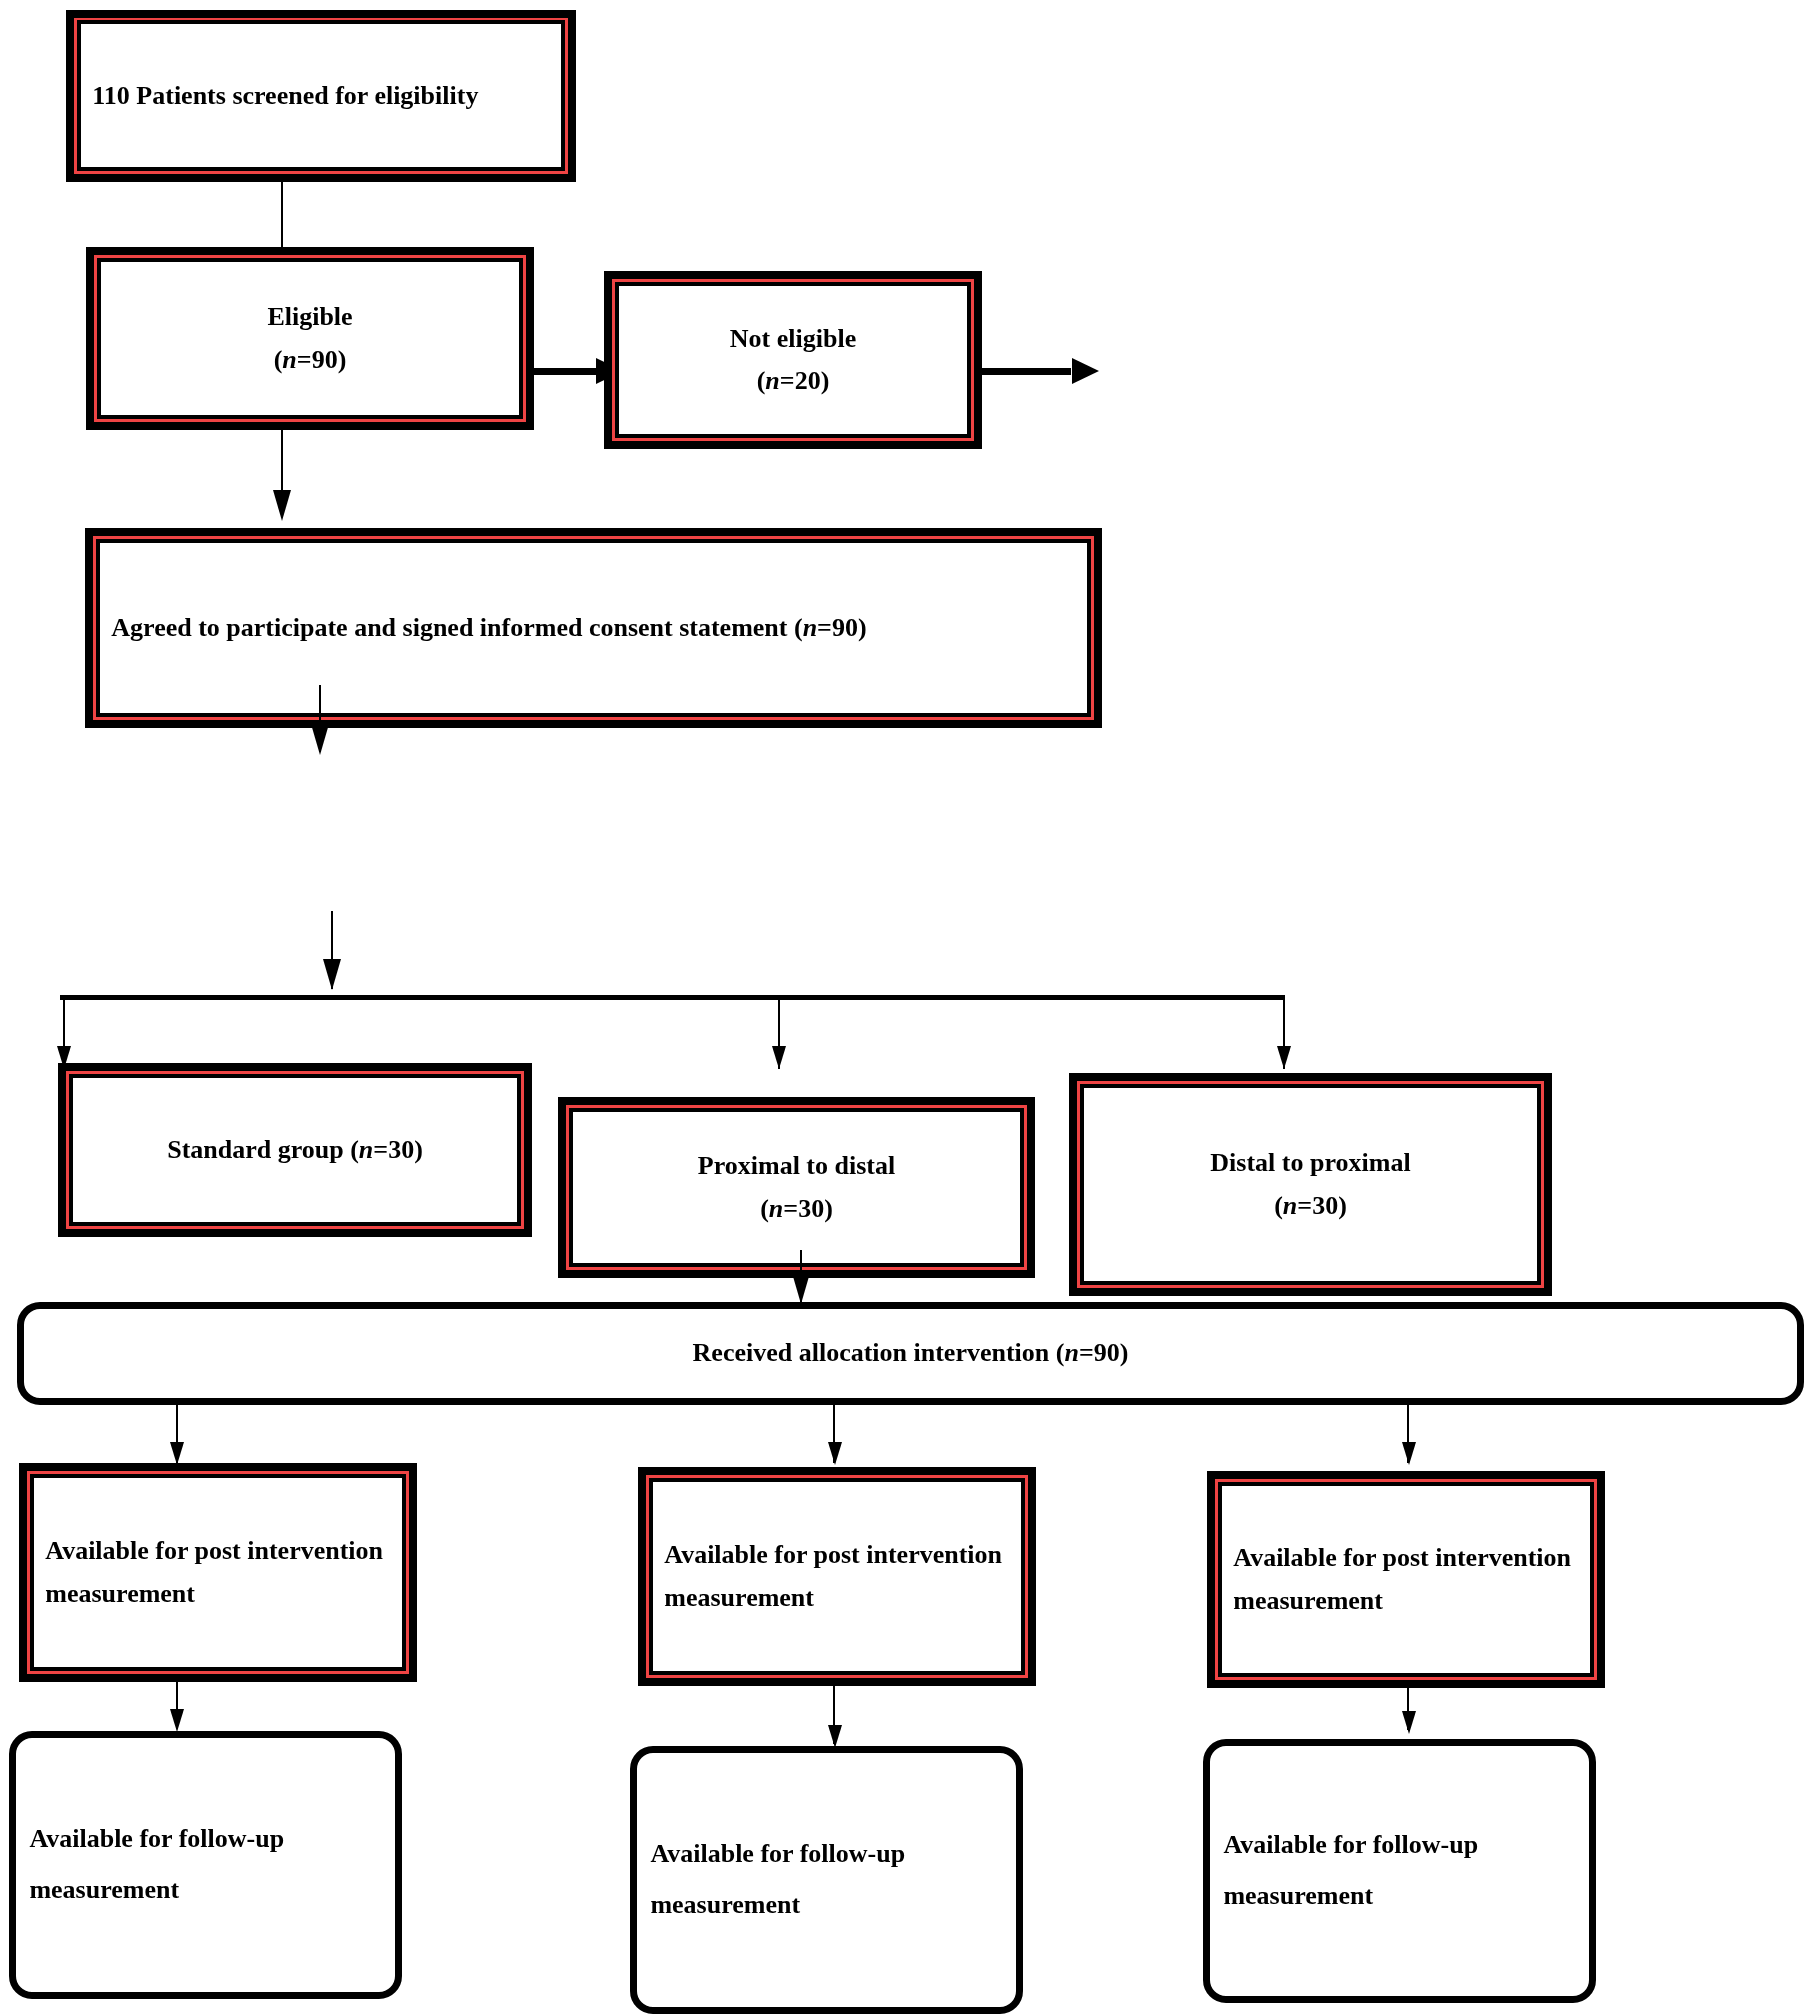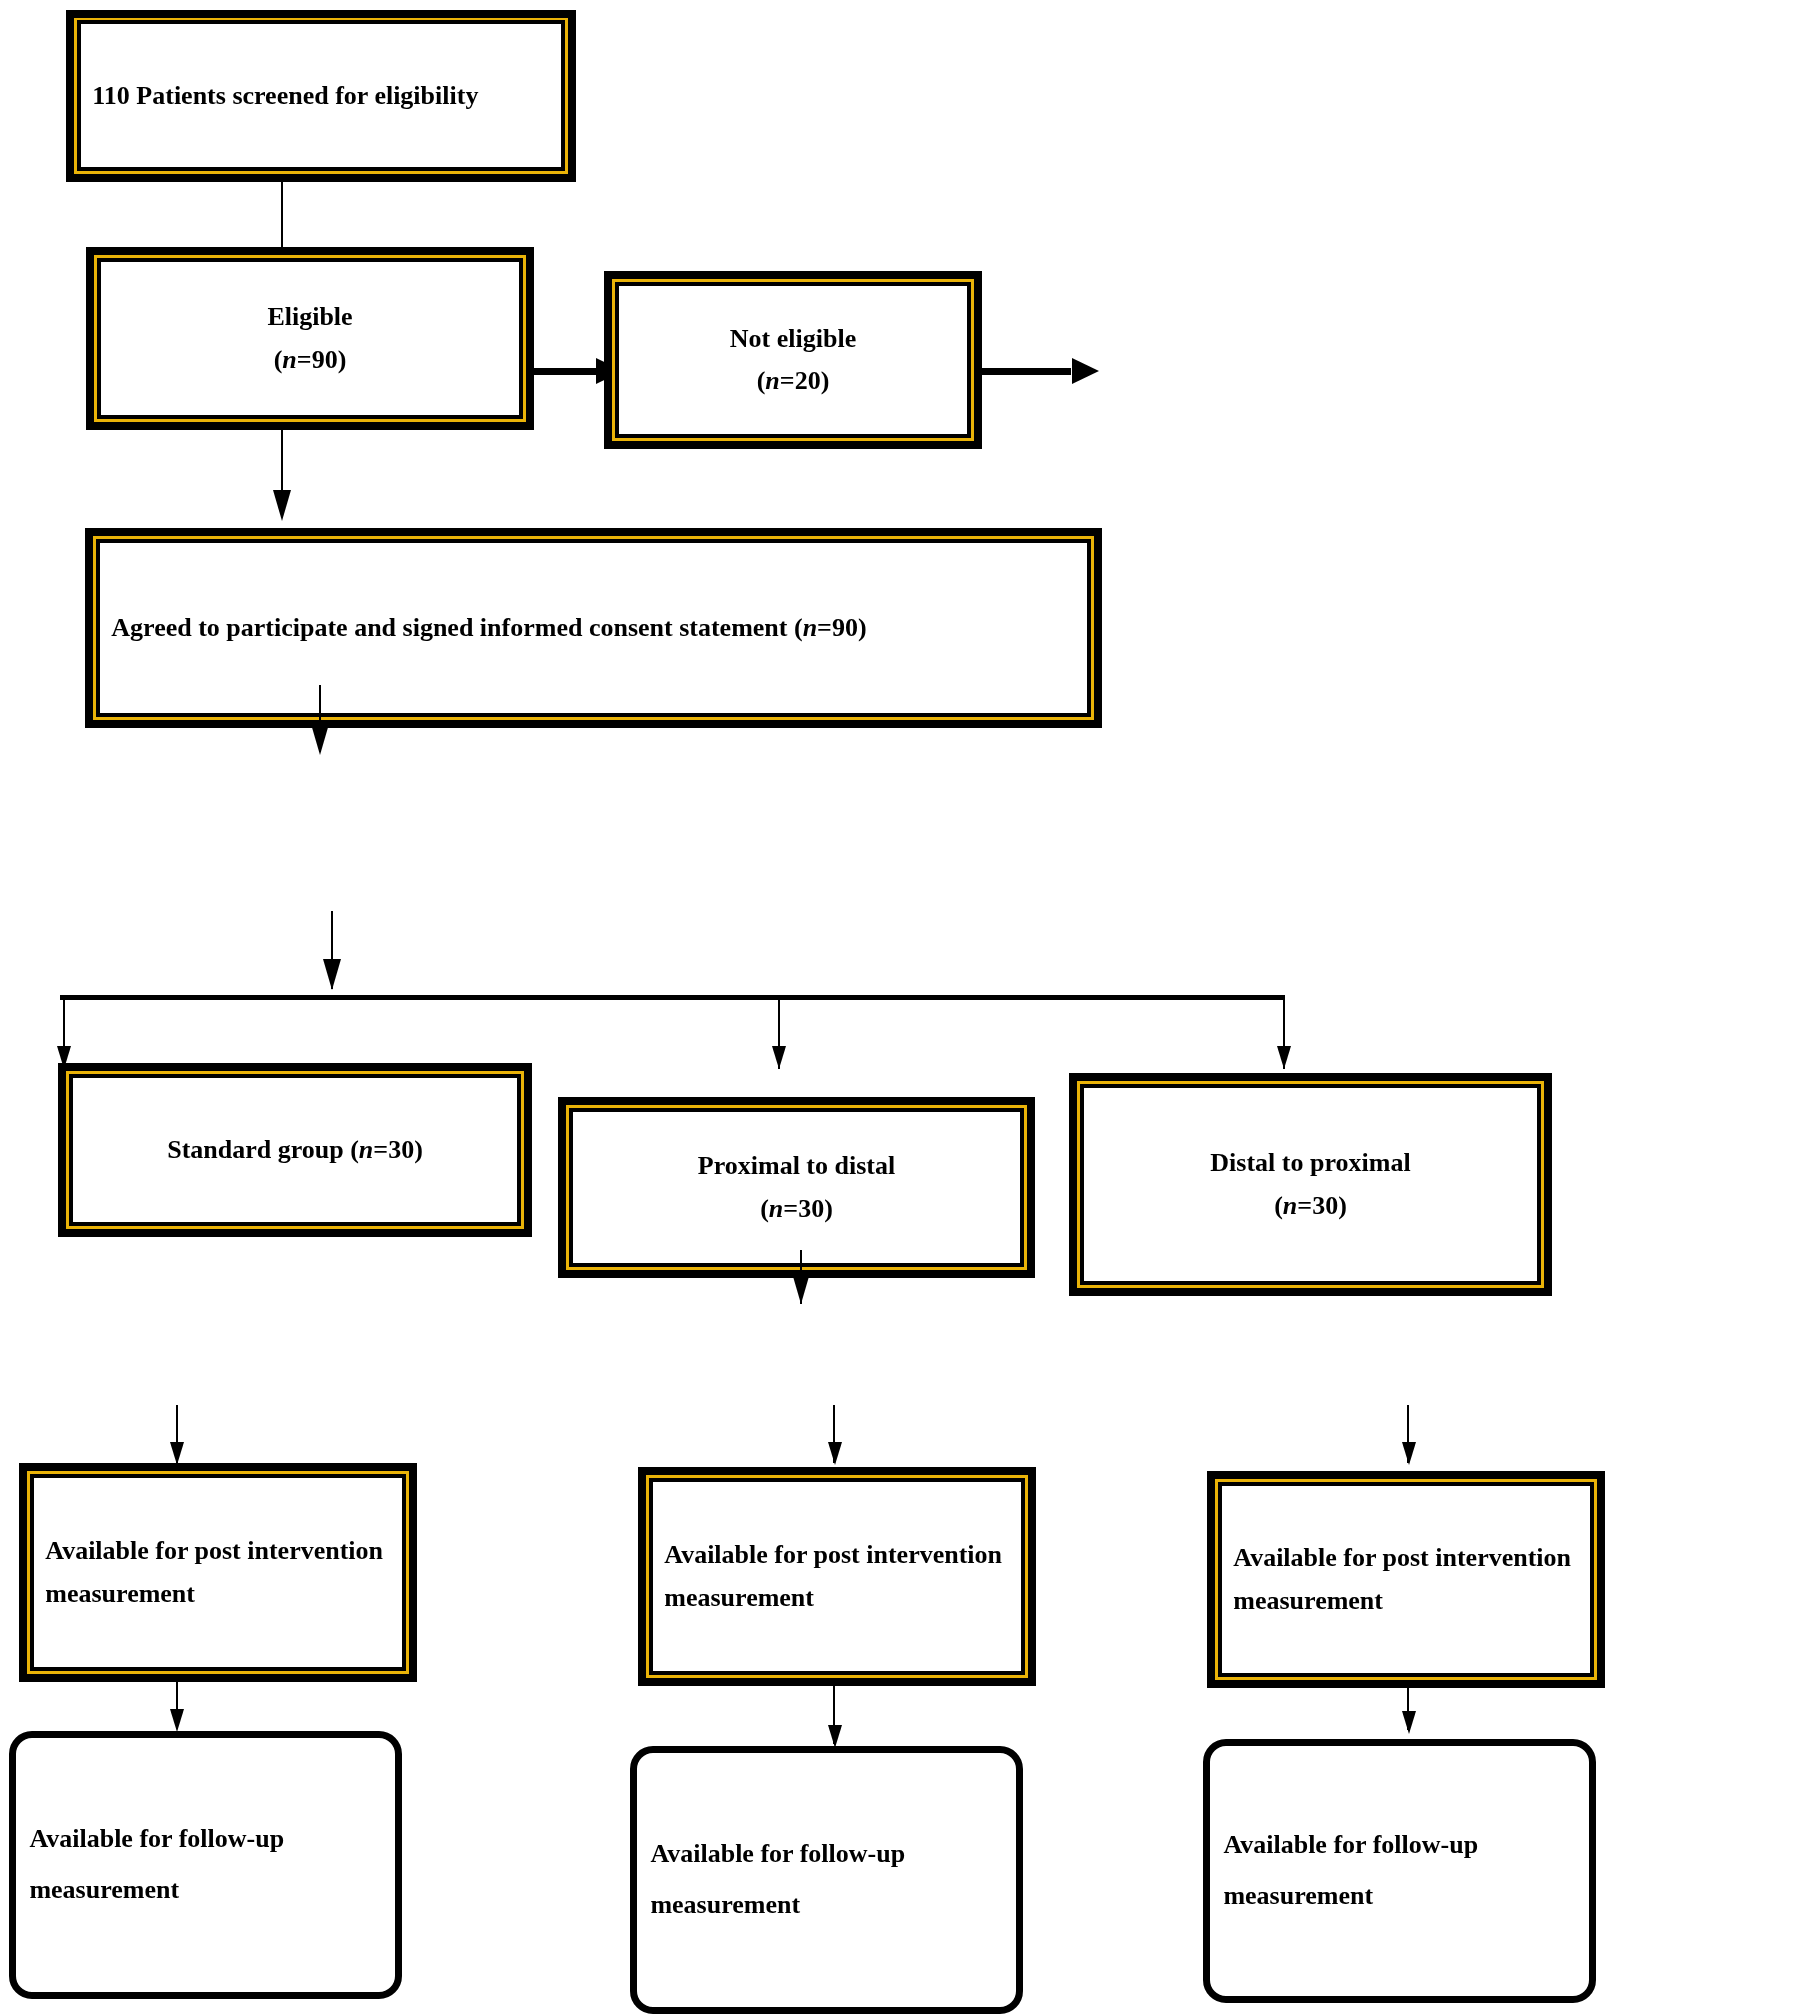--- a/index.html
+++ b/index.html
@@ -22,21 +22,21 @@
   .node {
     position: absolute;
     box-sizing: border-box;
     background: #000000;          
     padding: 8px;                 
   }
   .node > .inner {
     box-sizing: border-box;
     width: 100%;
     height: 100%;
-    background: #eab308;
+    background: #ef4444;
     padding: 2.7px;                  
   }
   .node > .inner > .core {
     box-sizing: border-box;
     width: 100%;
     height: 100%;
     background: #ffffff;
     border: 4px solid #000000;     
     display: flex;
     align-items: center;
@@ -202,20 +202,23 @@
       <div class="core">
         <span class="label center">Distal to proximal
 (<em class="nital">n</em>=30)</span>
       </div>
     </div>
   </div>
 
   <div class="vline" style="left:800px; top:1250px; height:54px;"></div>
   <div class="arrow-down" style="left:792px; top:1273px;"></div>
 
+  <div class="rnode" style="left:17px; top:1302px; width:1787px; height:103px;">
+    <span class="label" style="text-align:center;">Received allocation intervention (<em class="nital">n</em>=90)</span>
+  </div>
 
   <div class="vline" style="left:176px; top:1405px; height:58px;"></div>
   <div class="arrow-down small" style="left:170px; top:1442px;"></div>
 
   <div class="vline" style="left:833px; top:1405px; height:58px;"></div>
   <div class="arrow-down small" style="left:828px; top:1442px;"></div>
 
   <div class="vline" style="left:1407px; top:1405px; height:58px;"></div>
   <div class="arrow-down small" style="left:1402px; top:1442px;"></div>
 

